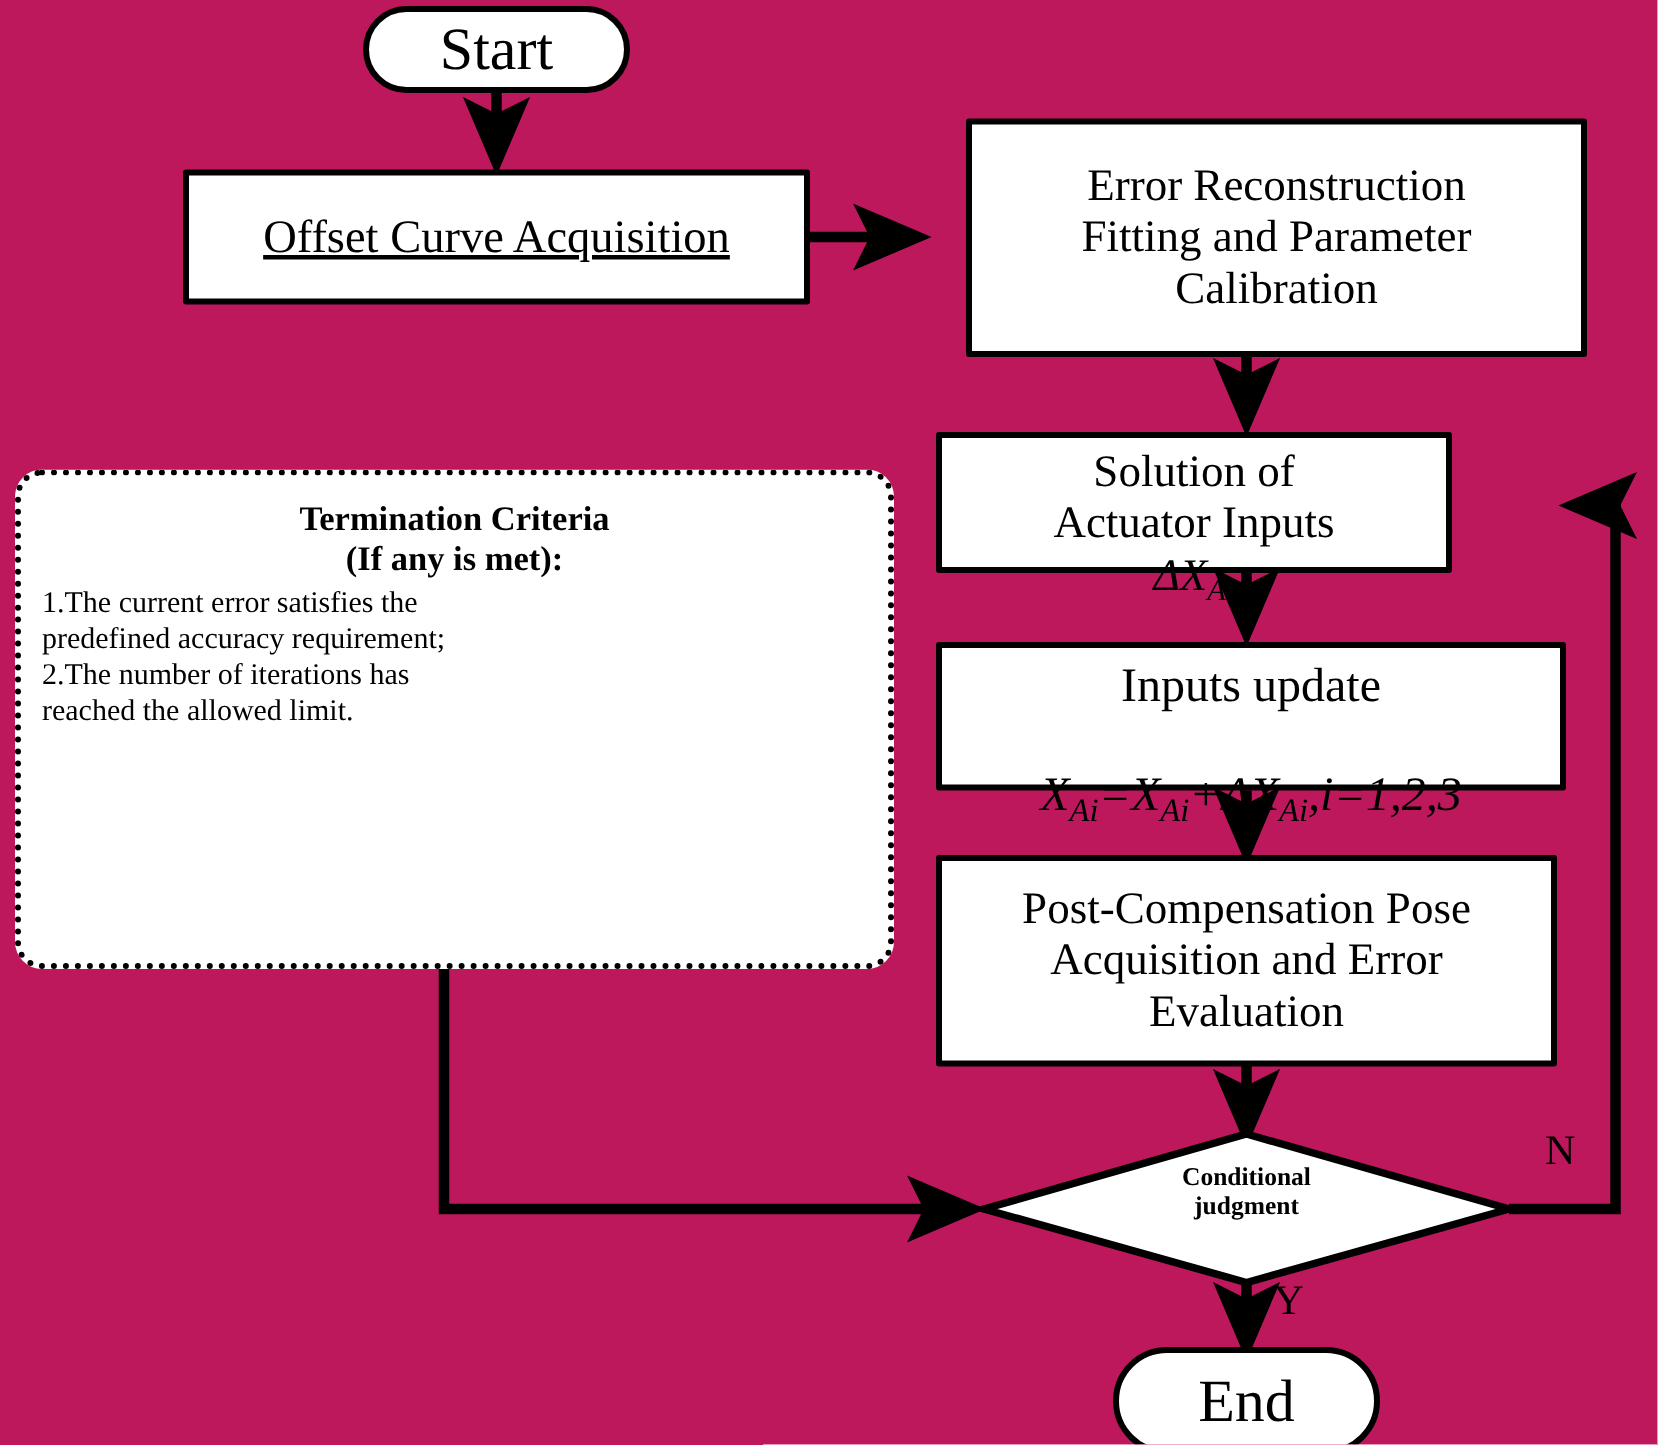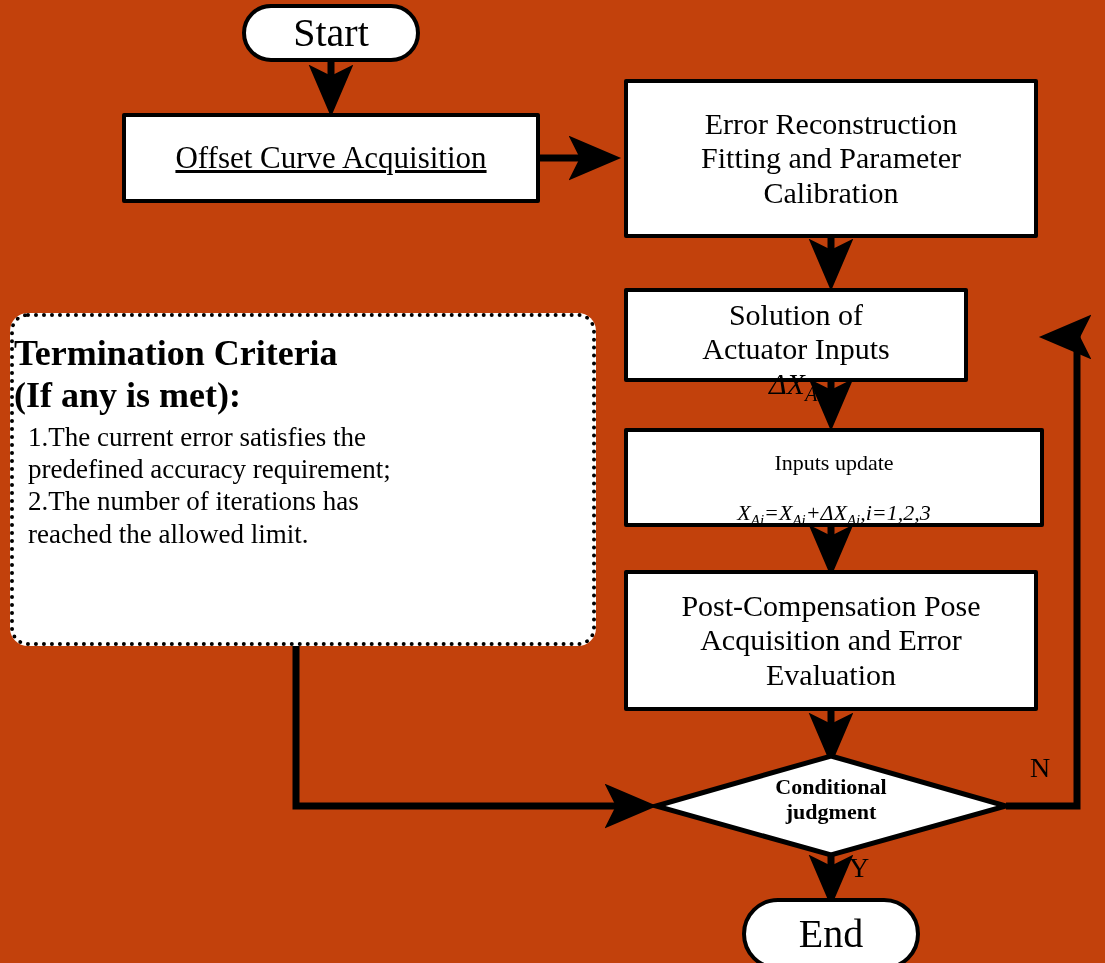--- a/index.html
+++ b/index.html
@@ -4,21 +4,21 @@
 <style>
   html, body {
     margin: 0;
     padding: 0;
     background: #ffffff;
   }
   #canvas {
     position: relative;
     width: 1105px;
     height: 963px;
-    background: #c2410c;
+    background: #be185d;
     font-family: "Liberation Serif", serif;
     overflow: hidden;
   }
   .node {
     position: absolute;
     box-sizing: border-box;
     display: flex;
     align-items: center;
     justify-content: center;
     text-align: center;
@@ -43,41 +43,41 @@
   .node-text {
     line-height: 1.14;
     padding: 0 6px;
     white-space: pre-line;
   }
   #start-node .node-text { font-size: 40px; }
   #end-node .node-text { font-size: 40px; }
   #offset-node .node-text { font-size: 31px; }
   #error-node .node-text { font-size: 30px; }
   #solution-node .node-text { font-size: 30px; }
-  #inputs-node .node-text { font-size: 22px; }
+  #inputs-node .node-text { font-size: 32px; }
   #post-node .node-text { font-size: 30px; }
   .diamond-label {
     position: absolute;
     font-weight: bold;
-    font-size: 22px;
+    font-size: 17px;
     text-align: center;
     line-height: 1.12;
     color: #000;
     white-space: pre-line;
   }
   .crit-title {
     font-weight: bold;
-    font-size: 36px;
-    text-align: left;
+    font-size: 23px;
+    text-align: center;
     line-height: 1.16;
     margin: 16px 0 4px 0;
     white-space: pre-line;
   }
   .crit-body {
-    font-size: 27px;
+    font-size: 20px;
     line-height: 1.2;
     padding: 0 14px 6px 14px;
     white-space: pre-line;
   }
   .branch-label {
     position: absolute;
     font-size: 28px;
     color: #000;
   }
   svg.edges {
@@ -123,21 +123,21 @@
   </svg>
 
   <div class="node terminator" id="start-node" style="left:242px; top:4px; width:178px; height:58px;">
     <span class="node-text">Start</span>
   </div>
 
   <div class="node rect" id="offset-node" style="left:122px; top:113px; width:418px; height:90px;text-decoration:underline;">
     <span class="node-text">Offset Curve Acquisition</span>
   </div>
 
-  <div class="node rect" id="error-node" style="left:624px; top:79px; width:414px; height:159px;">
+  <div class="node rect" id="error-node" style="left:644px; top:79px; width:414px; height:159px;">
     <span class="node-text">Error Reconstruction
 Fitting and Parameter
 Calibration</span>
   </div>
 
   <div class="node rect" id="solution-node" style="left:624px; top:288px; width:344px; height:94px;">
     <span class="node-text">
       <span>Solution of
 Actuator Inputs</span>
       <span class="bolditalic">ΔX</span><sub class="bolditalic">Ai</sub>

